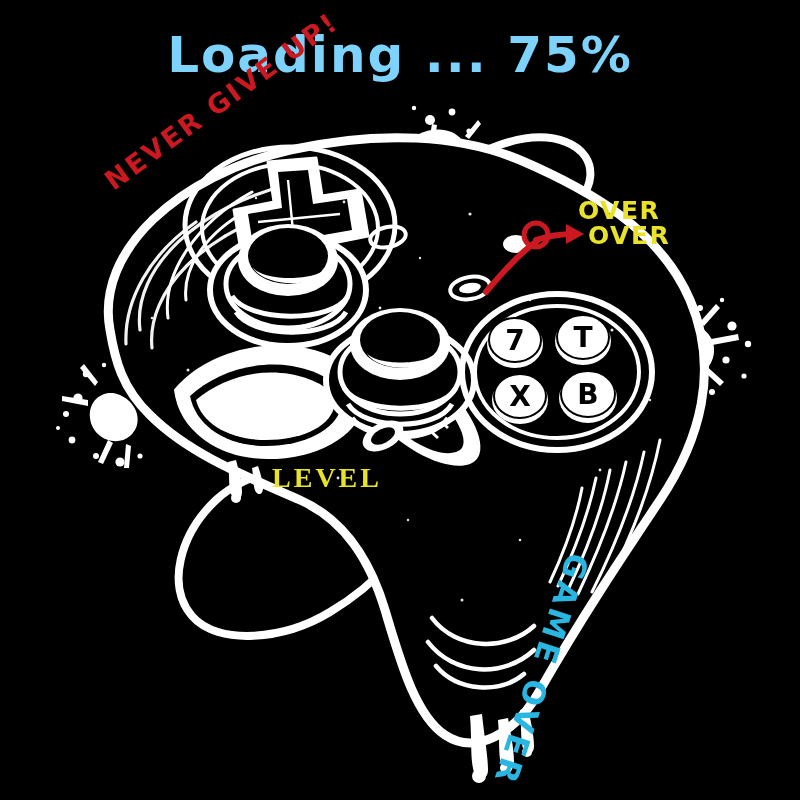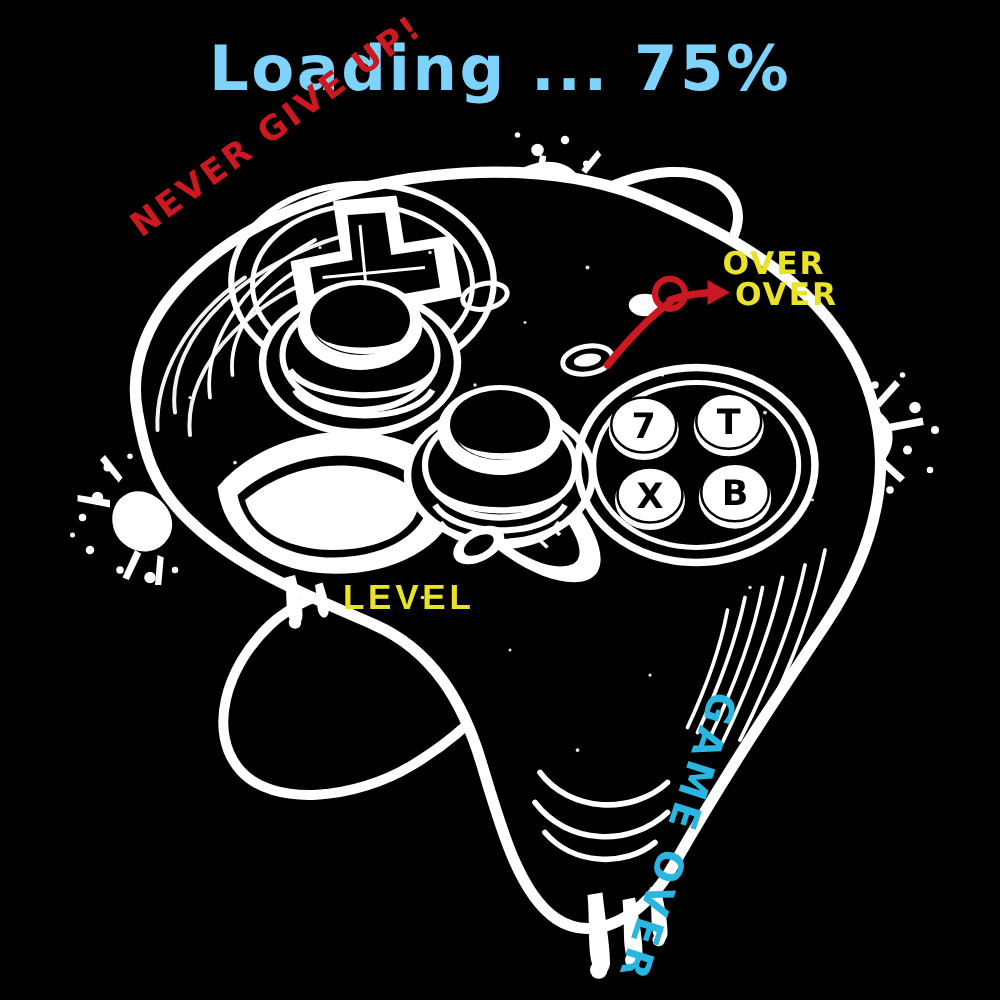--- a/index.html
+++ b/index.html
@@ -71,21 +71,21 @@
     letter-spacing: 1.5px;
     color: #e8e32a;
     line-height: 1.0;
   }
   .press-start .line2 { padding-left: 10px; display: block; }
 
   .level-up {
     position: absolute;
     left: 262px;
     top: 460px;
-    font-family: Liberation Sans, sans-serif;
+    font-family: Liberation Serif, serif;
     font-size: 28px;
     font-weight: bold;
     letter-spacing: 3px;
     color: #e8e32a;
     line-height: 1.25;
     text-align: center;
     width: 130px;
   }
 
   .game-over {

